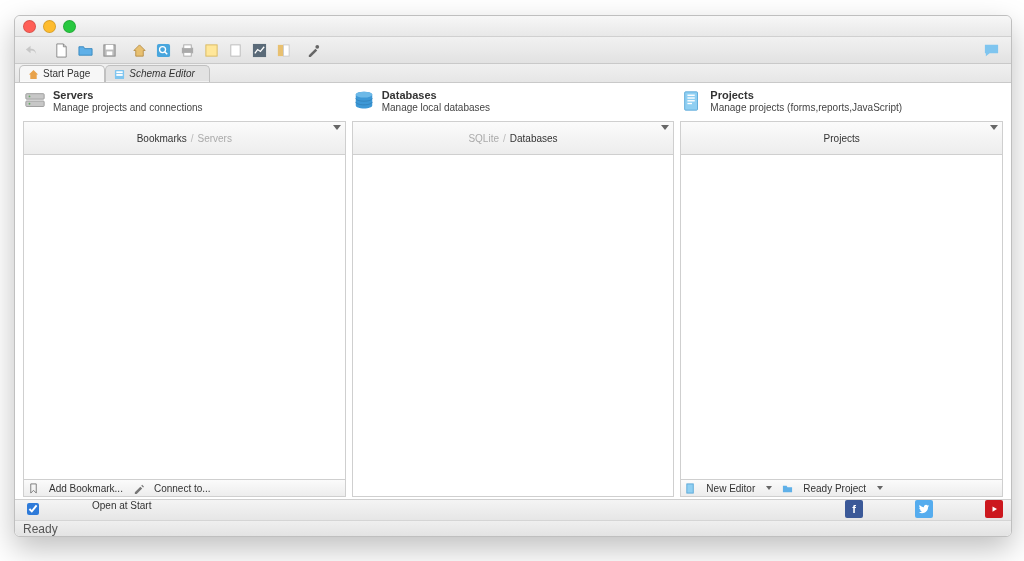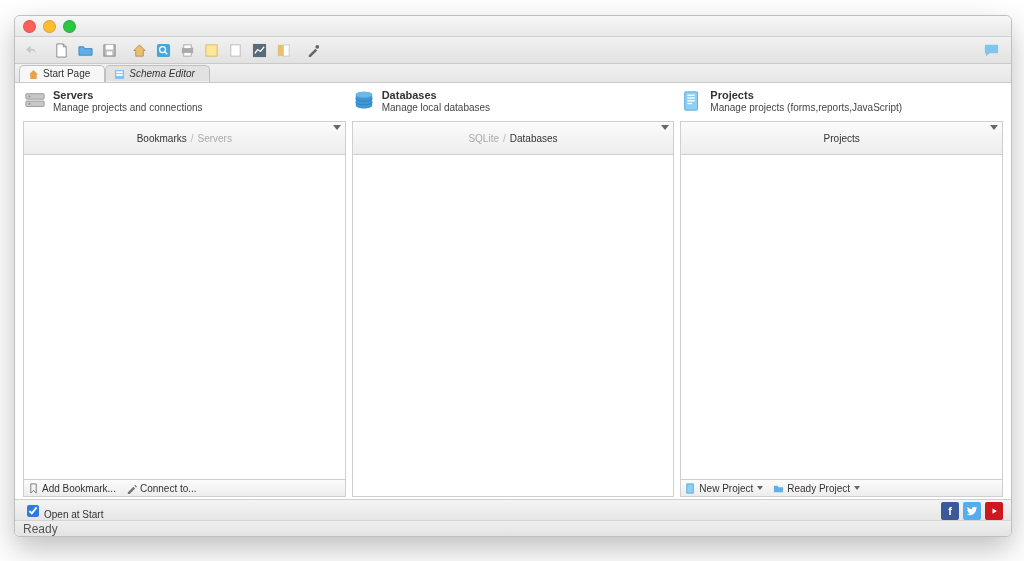--- a/index.html
+++ b/index.html
@@ -42,27 +42,27 @@
 
   .crumbbar { height:16px; border:1px solid #cfcfcf; background:linear-gradient(#fbfbfb,#ededed); display:flex; align-items:center; font-size:10px; padding:8px 4px; position:relative;justify-content:center; }
   .crumbbar .crumb { color:#333; }
   .crumbbar .crumb.dim { color:#aaa; }
   .crumbbar .sep { color:#bbb; margin:0 4px; }
   .crumbbar .chev { position:absolute; right:4px; top:3px; width:0;height:0;border-left:4px solid transparent;border-right:4px solid transparent;border-top:5px solid #666; }
 
   .listpane { flex:1; border:1px solid #cfcfcf; border-top:none; background:#fff; }
 
   .actionbar { height:16px; border:1px solid #cfcfcf; border-top:none; background:linear-gradient(#fbfbfb,#ededed); display:flex; align-items:center; font-size:10px; padding:0 4px; gap:10px; }
-  .actionbar .act { display:flex; align-items:center; gap:3px; color:#333; }
+  .actionbar .act { display:flex; align-items:center; gap:10px; color:#333; }
   .actionbar .act .mini { width:11px; height:11px; display:flex; align-items:center; justify-content:center; }
   .actionbar .act .mini svg { width:11px; height:11px; }
   .actionbar .act .tri { width:0;height:0;border-left:3px solid transparent;border-right:3px solid transparent;border-top:4px solid #666; margin-left:1px; }
 
   
-  .footer { height:20px; background:linear-gradient(#f4f4f4,#e6e6e6); border-top:1px solid #cfcfcf; display:flex; align-items:flex-end; padding:0 8px; font-size:10px; color:#333; }
+  .footer { height:20px; background:linear-gradient(#f4f4f4,#e6e6e6); border-top:1px solid #cfcfcf; display:flex; align-items:flex-start; padding:0 8px; font-size:10px; color:#333;gap:48px; }
   .footer .chk { width:12px; height:12px; margin-right:5px; accent-color:#2f7bd9; }
   .footer .spacer { flex:1; }
   .social { width:18px; height:18px; border-radius:2px; margin-left:4px; display:flex; align-items:center; justify-content:center; color:#fff; font-weight:bold; font-size:11px; }
   .fb { background:#3b5998; }
   .tw { background:#55acee; }
   .yt { background:#cc181e; }
 
   .status { height:15px; background:linear-gradient(#efefef,#e3e3e3); border-top:1px solid #d5d5d5; display:flex; align-items:center; padding:0 8px; font-size:12px; color:#555; }
 </style>
 </head>
@@ -271,21 +271,21 @@
             <div class="chev"></div>
           </div>
           <div class="listpane"></div>
           <div class="actionbar">
             <div class="act">
               <span class="mini">
                   <svg viewBox="0 0 12 12">
                     <rect x="2" y="1" width="7" height="10" fill="#8fcff2" stroke="#5aa8d8"></rect>
                   </svg>
                 </span>
-              <span>New Project</span>
+              <span>New Editor</span>
               <span class="tri"></span>
             </div>
             <div class="act">
               <span class="mini">
                   <svg viewBox="0 0 12 12">
                     <path d="M1 3h4l1 1.5h5V10H1z" fill="#5fb0e8"></path>
                   </svg>
                 </span>
               <span>Ready Project</span>
               <span class="tri"></span>

